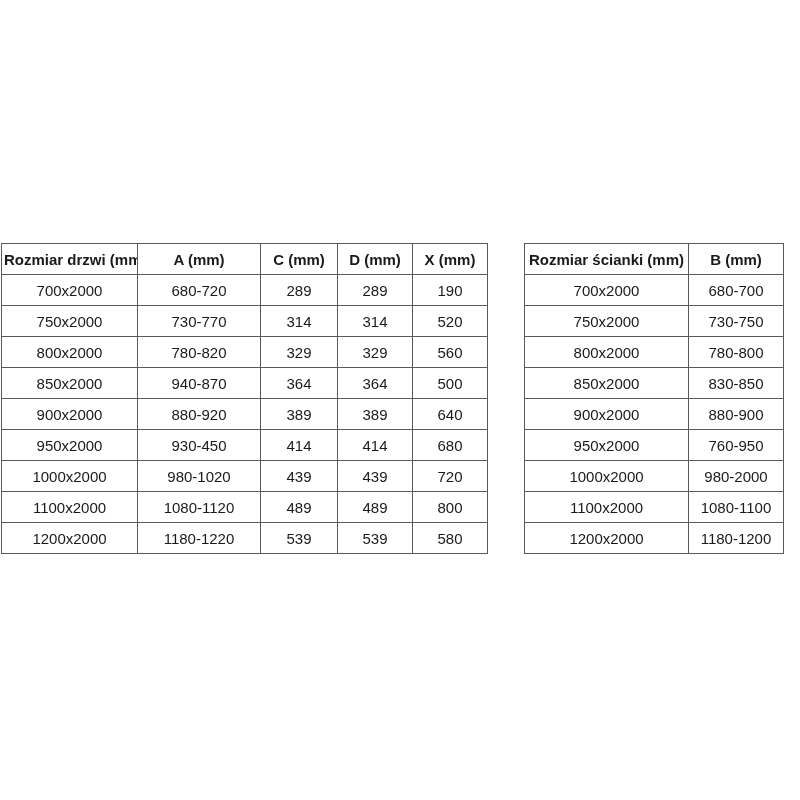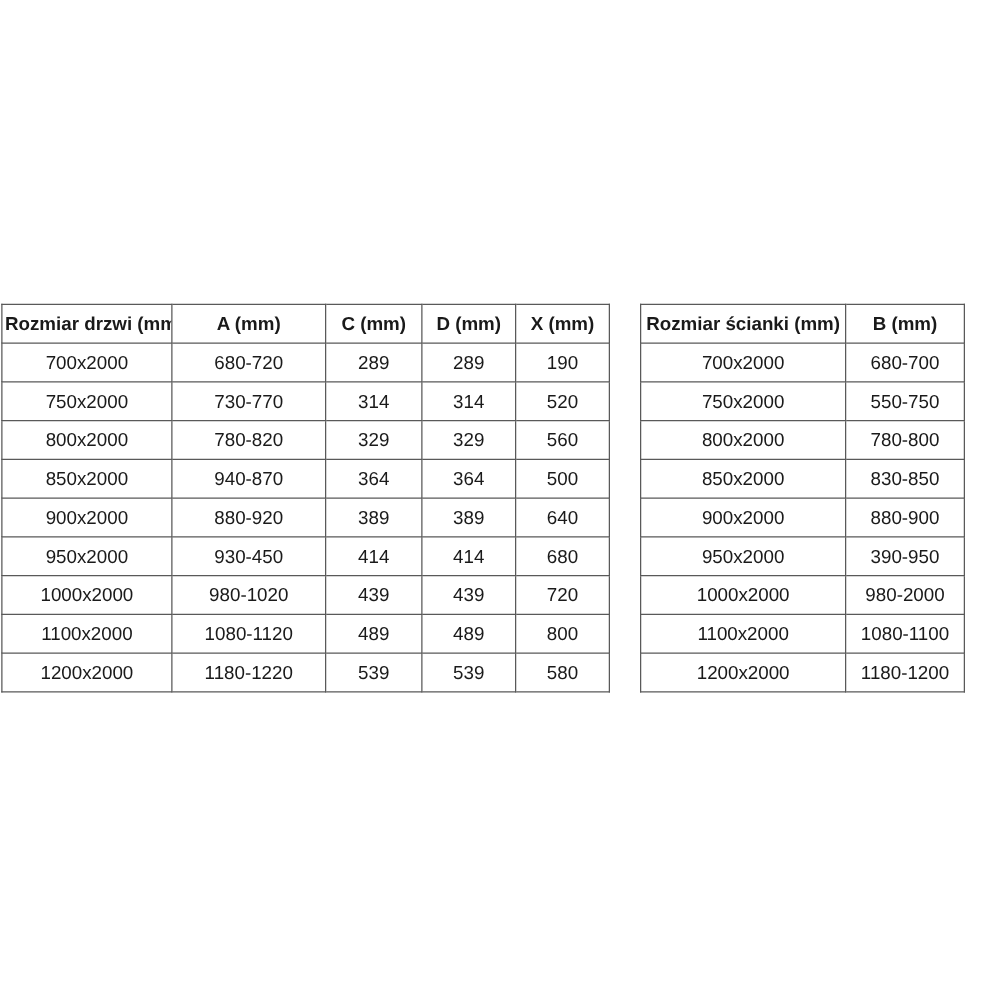--- a/index.html
+++ b/index.html
@@ -15,21 +15,21 @@
     color: #1a1a1a;
   }
   table.spec-table {
     border-collapse: collapse;
     table-layout: fixed;
     position: absolute;
     top: 243px;
     background: #ffffff;
   }
   #door-table { left: 1px;   width: 486px; }
-  #wall-table { left: 512px; width: 259px; padding-left: 21px; }
+  #wall-table { left: 524px; width: 259px; padding-left: 21px; }
   table.spec-table th,
   table.spec-table td {
     border: 1px solid #595959;
     height: 30px;
     padding: 0 2px;
     text-align: center;
     vertical-align: middle;
     font-size: 15px;
     line-height: 1;
     white-space: nowrap;
@@ -135,37 +135,37 @@
       <th>B (mm)</th>
     </tr>
   </thead>
   <tbody>
     <tr>
       <td>700x2000</td>
       <td>680-700</td>
     </tr>
     <tr>
       <td>750x2000</td>
-      <td>550-750</td>
+      <td>730-750</td>
     </tr>
     <tr>
       <td>800x2000</td>
       <td>780-800</td>
     </tr>
     <tr>
       <td>850x2000</td>
       <td>830-850</td>
     </tr>
     <tr>
       <td>900x2000</td>
       <td>880-900</td>
     </tr>
     <tr>
       <td>950x2000</td>
-      <td>390-950</td>
+      <td>760-950</td>
     </tr>
     <tr>
       <td>1000x2000</td>
       <td>980-2000</td>
     </tr>
     <tr>
       <td>1100x2000</td>
       <td>1080-1100</td>
     </tr>
     <tr>

